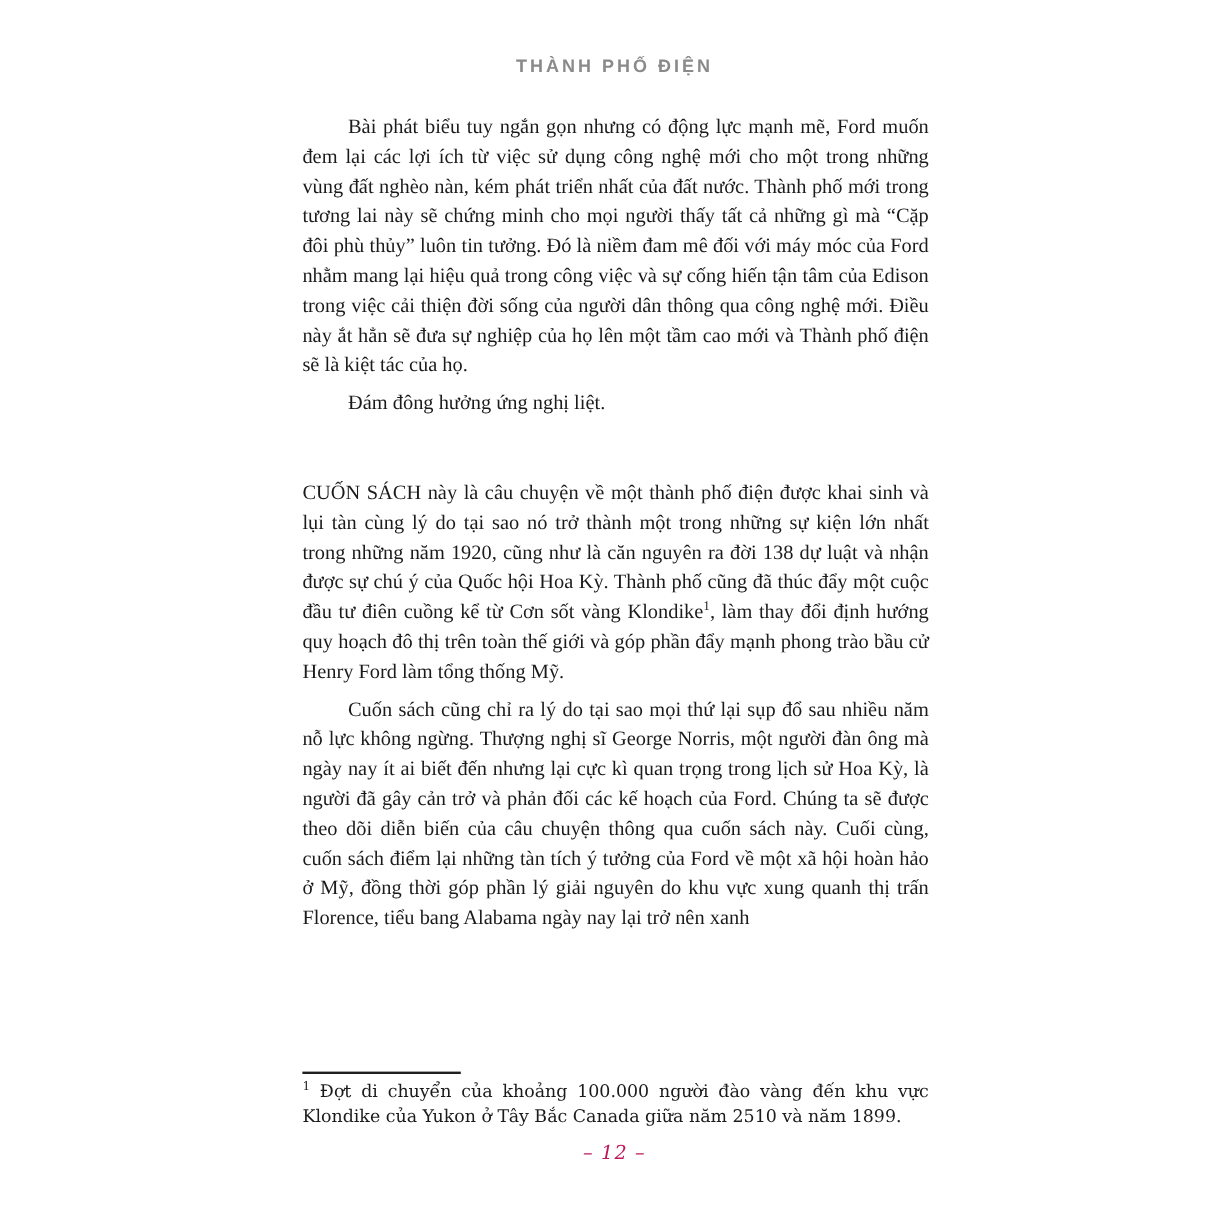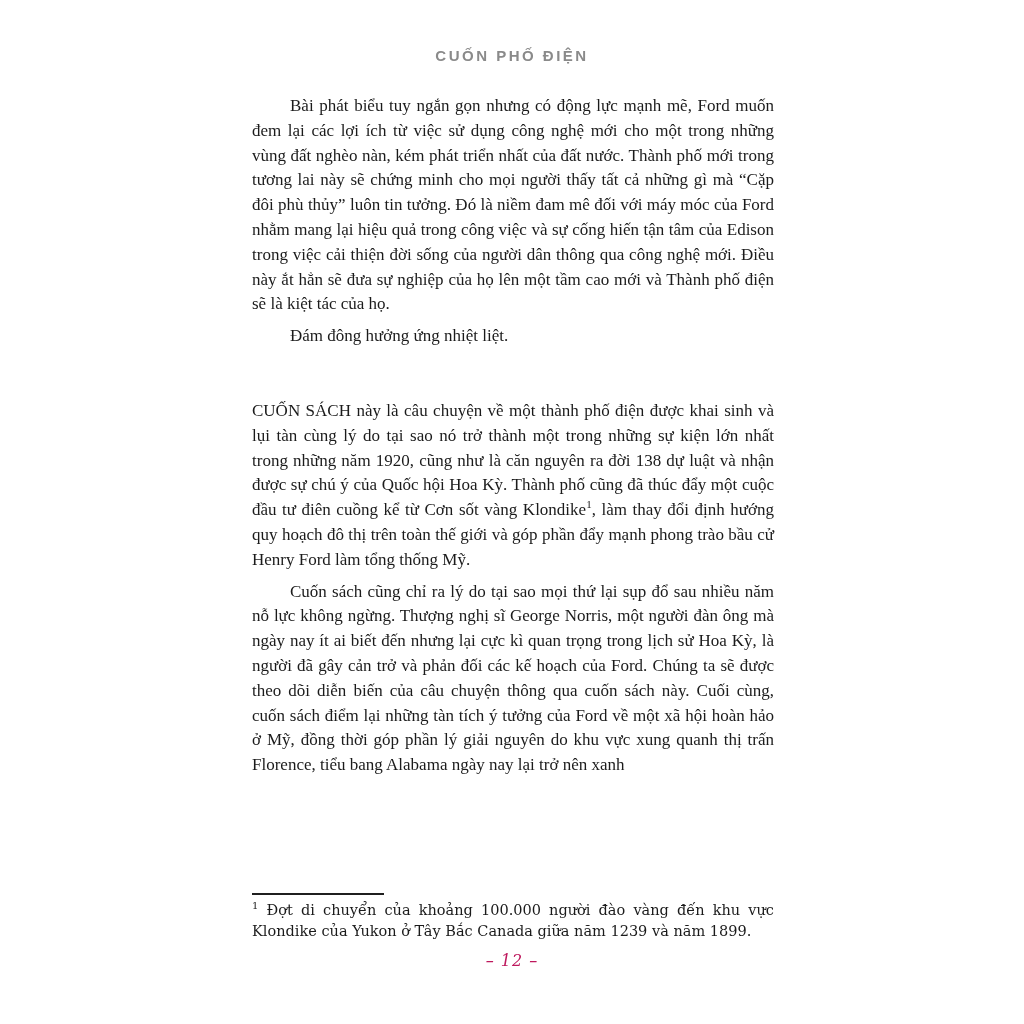--- a/index.html
+++ b/index.html
@@ -86,34 +86,34 @@
     color: #be185d;
     letter-spacing: 1px;
     font-style: italic;
   }
 </style>
 </head>
 <body>
 
 <div class="page">
 
-  <div class="running-head">CUỐN PHỐ ĐIỆN</div>
+  <div class="running-head">THÀNH PHỐ ĐIỆN</div>
 
   <div class="text-block">
 
     <p class="para-indent">Bài phát biểu tuy ngắn gọn nhưng có động lực mạnh mẽ, Ford muốn đem lại các lợi ích từ việc sử dụng công nghệ mới cho một trong những vùng đất nghèo nàn, kém phát triển nhất của đất nước. Thành phố mới trong tương lai này sẽ chứng minh cho mọi người thấy tất cả những gì mà “Cặp đôi phù thủy” luôn tin tưởng. Đó là niềm đam mê đối với máy móc của Ford nhằm mang lại hiệu quả trong công việc và sự cống hiến tận tâm của Edison trong việc cải thiện đời sống của người dân thông qua công nghệ mới. Điều này ắt hẳn sẽ đưa sự nghiệp của họ lên một tầm cao mới và Thành phố điện sẽ là kiệt tác của họ.</p>
 
-    <p class="para-indent para-follow">Đám đông hưởng ứng nhiệt liệt.</p>
+    <p class="para-indent para-follow">Đám đông hưởng ứng nghị liệt.</p>
 
     <p class="section-start"><span>CUỐN SÁCH này là câu chuyện về một thành phố điện được khai sinh và lụi tàn cùng lý do tại sao nó trở thành một trong những sự kiện lớn nhất trong những năm 1920, cũng như là căn nguyên ra đời 138 dự luật và nhận được sự chú ý của Quốc hội Hoa Kỳ. Thành phố cũng đã thúc đẩy một cuộc đầu tư điên cuồng kể từ Cơn sốt vàng Klondike</span><sup class="fn-ref">1</sup><span>, làm thay đổi định hướng quy hoạch đô thị trên toàn thế giới và góp phần đẩy mạnh phong trào bầu cử Henry Ford làm tổng thống Mỹ.</span></p>
 
     <p class="para-indent para-follow">Cuốn sách cũng chỉ ra lý do tại sao mọi thứ lại sụp đổ sau nhiều năm nỗ lực không ngừng. Thượng nghị sĩ George Norris, một người đàn ông mà ngày nay ít ai biết đến nhưng lại cực kì quan trọng trong lịch sử Hoa Kỳ, là người đã gây cản trở và phản đối các kế hoạch của Ford. Chúng ta sẽ được theo dõi diễn biến của câu chuyện thông qua cuốn sách này. Cuối cùng, cuốn sách điểm lại những tàn tích ý tưởng của Ford về một xã hội hoàn hảo ở Mỹ, đồng thời góp phần lý giải nguyên do khu vực xung quanh thị trấn Florence, tiểu bang Alabama ngày nay lại trở nên xanh</p>
 
   </div>
 
   <div class="footnote-block">
     <div class="footnote-rule"></div>
-    <div class="footnote-text"><sup>1</sup><span> Đợt di chuyển của khoảng 100.000 người đào vàng đến khu vực Klondike của Yukon ở Tây Bắc Canada giữa năm 1239 và năm 1899.</span></div>
+    <div class="footnote-text"><sup>1</sup><span> Đợt di chuyển của khoảng 100.000 người đào vàng đến khu vực Klondike của Yukon ở Tây Bắc Canada giữa năm 2510 và năm 1899.</span></div>
   </div>
 
   <div class="page-number">– 12 –</div>
 
 </div>
 
 </body></html>

